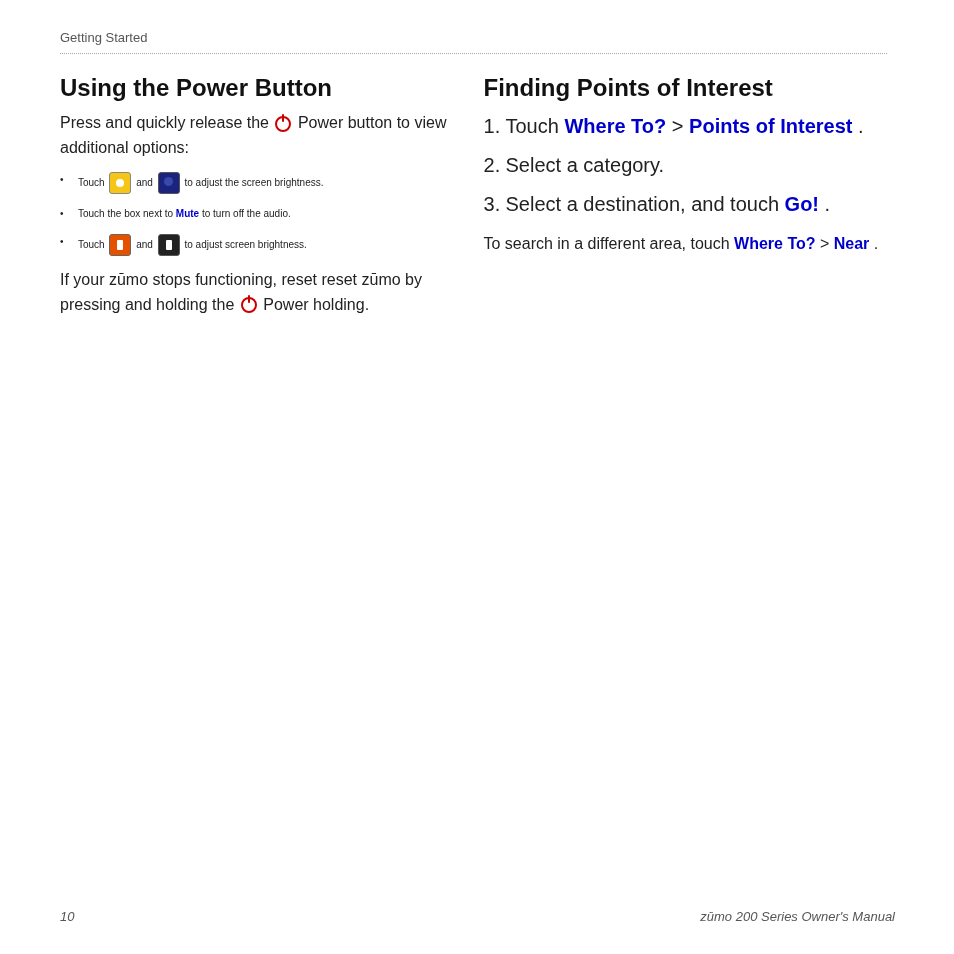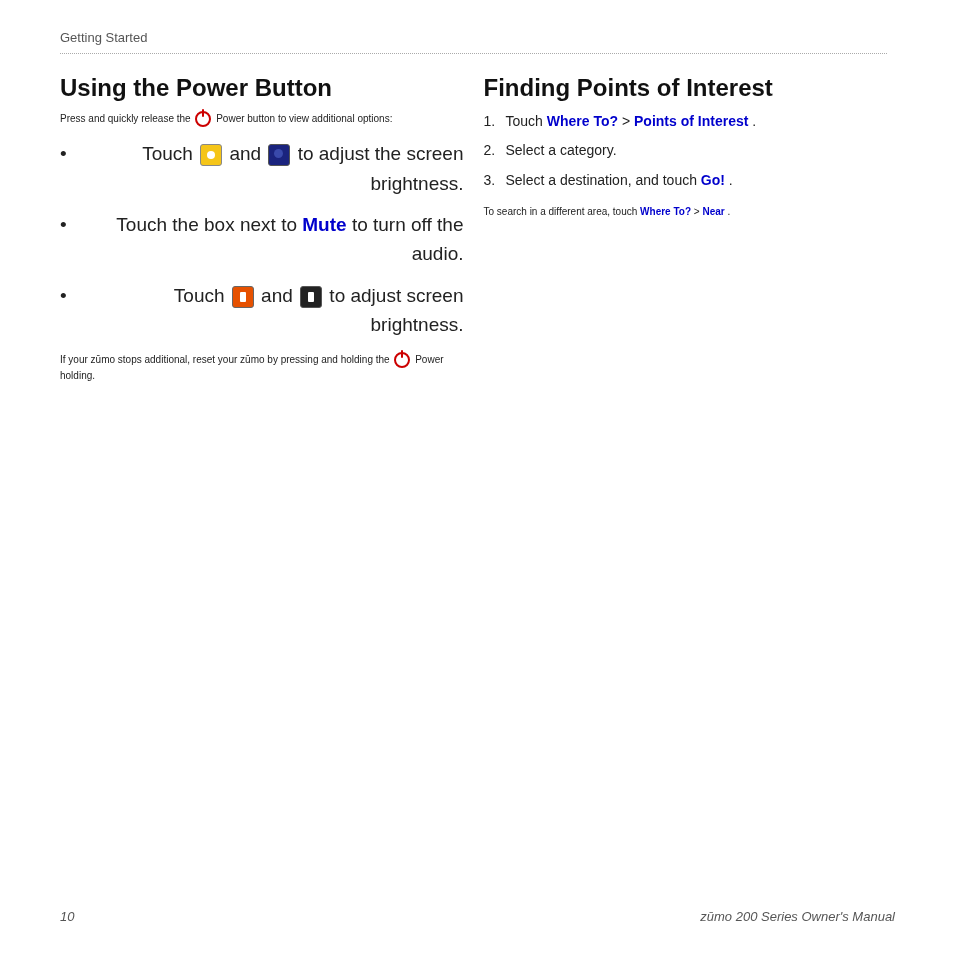--- a/index.html
+++ b/index.html
@@ -57,59 +57,58 @@
 
     h3.sub-title {
       font-size: 18px;
       font-weight: 900;
       color: #111;
       margin-top: 28px;
       margin-bottom: 6px;
     }
 
     p.body-text {
-      font-size: 10px;
+      font-size: 16px;
       color: #222;
       line-height: 1.55;
       margin-bottom: 8px;
     }
 
     
     ul.bullet-list {
       list-style: none;
       padding-left: 0;
       margin: 12px 0;
     }
 
     ul.bullet-list li {
-      font-size: 19px;
+      font-size: 10px;
       color: #222;
       line-height: 1.55;
       padding-left: 18px;
       position: relative;
       margin-bottom: 12px;
-      text-align: right;
     }
 
     ul.bullet-list li::before {
       content: '•';
       position: absolute;
       left: 0;
       top: 0;
     }
 
     
     ol.step-list {
       list-style: none;
       padding-left: 0;
       margin: 8px 0 12px 0;
     }
 
     ol.step-list li {
-      font-size: 14px;
+      font-size: 20px;
       color: #222;
       line-height: 1.55;
       padding-left: 22px;
       position: relative;
       margin-bottom: 8px;
       counter-increment: step-counter;
     }
 
     ol.step-list {
       counter-reset: step-counter;
@@ -293,21 +292,21 @@
           <span>Touch </span>
           <span class="icon-inline icon-speaker"></span>
           <span> and </span>
           <span class="icon-inline icon-dark-speaker"></span>
           <span> to adjust screen brightness.</span>
         </li>
       </ul>
 
 
       <p class="body-text">
-        <span>If your zūmo stops additional, reset your zūmo by pressing and holding the</span>
+        <span>If your zūmo stops functioning, reset reset zūmo by pressing and holding the</span>
         <span class="power-icon"></span>
         <span> <span>Power holding.</span></span>
       </p>
 
     </div>
 
     <div class="col-right">
 
       <h2 class="section-title">Finding Points of Interest</h2>
 

